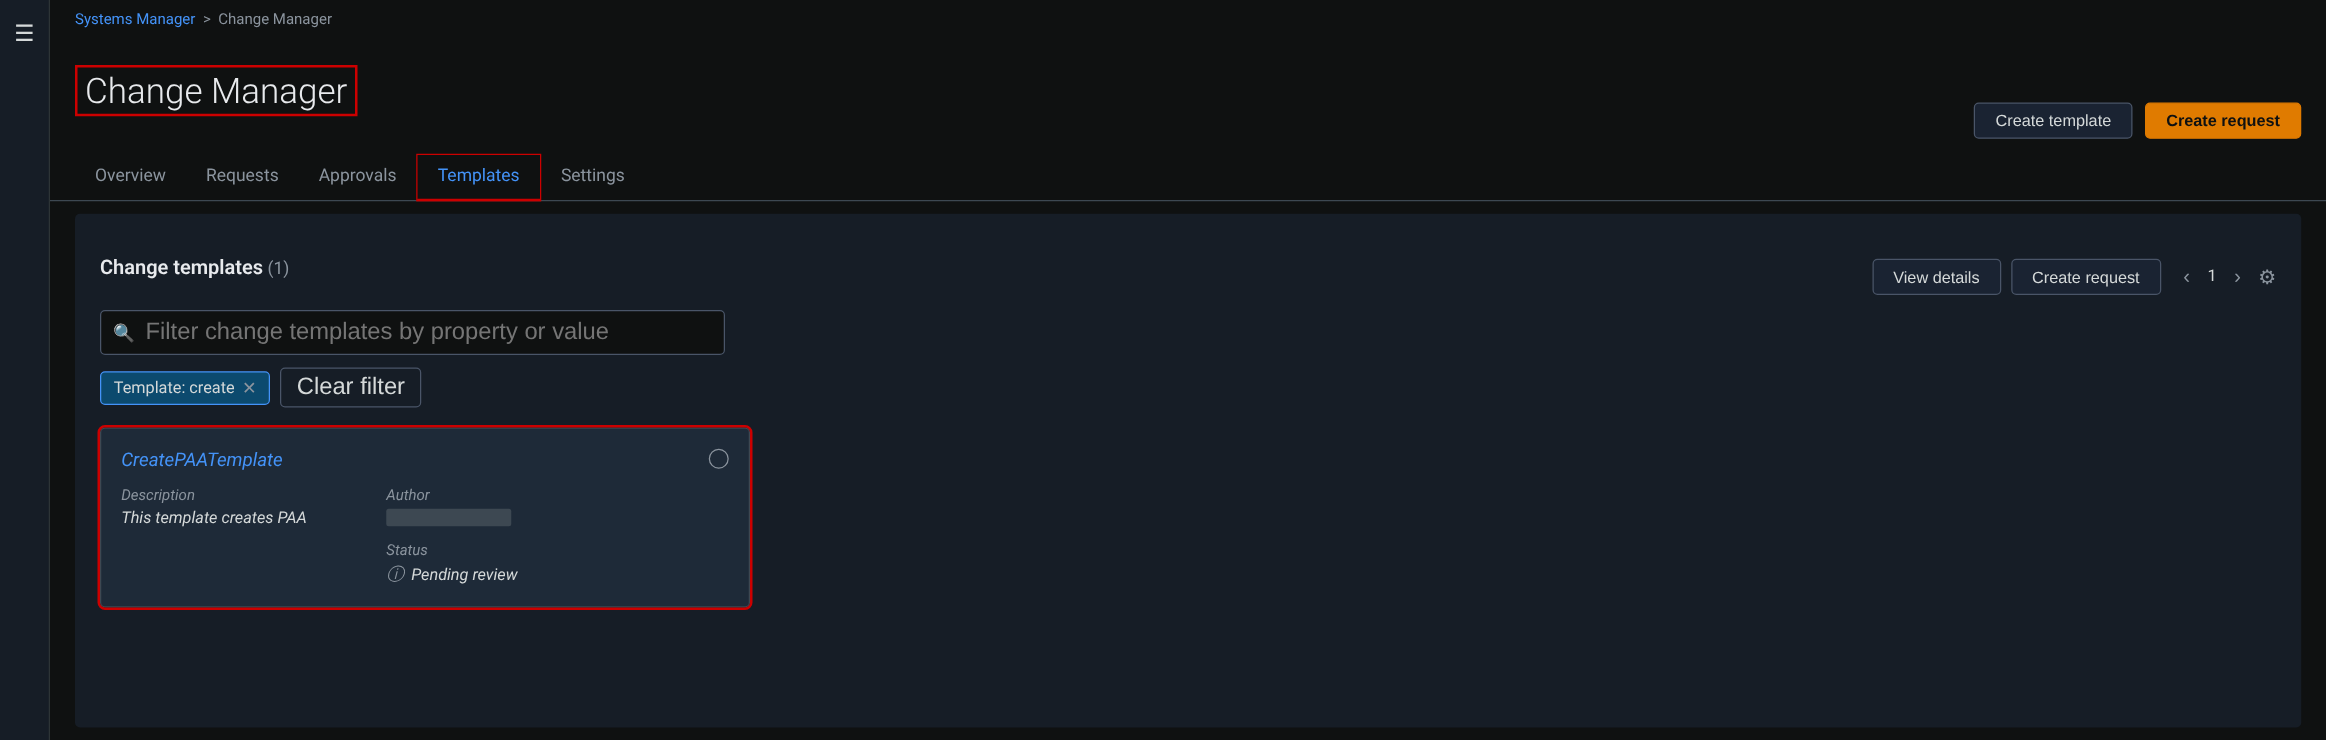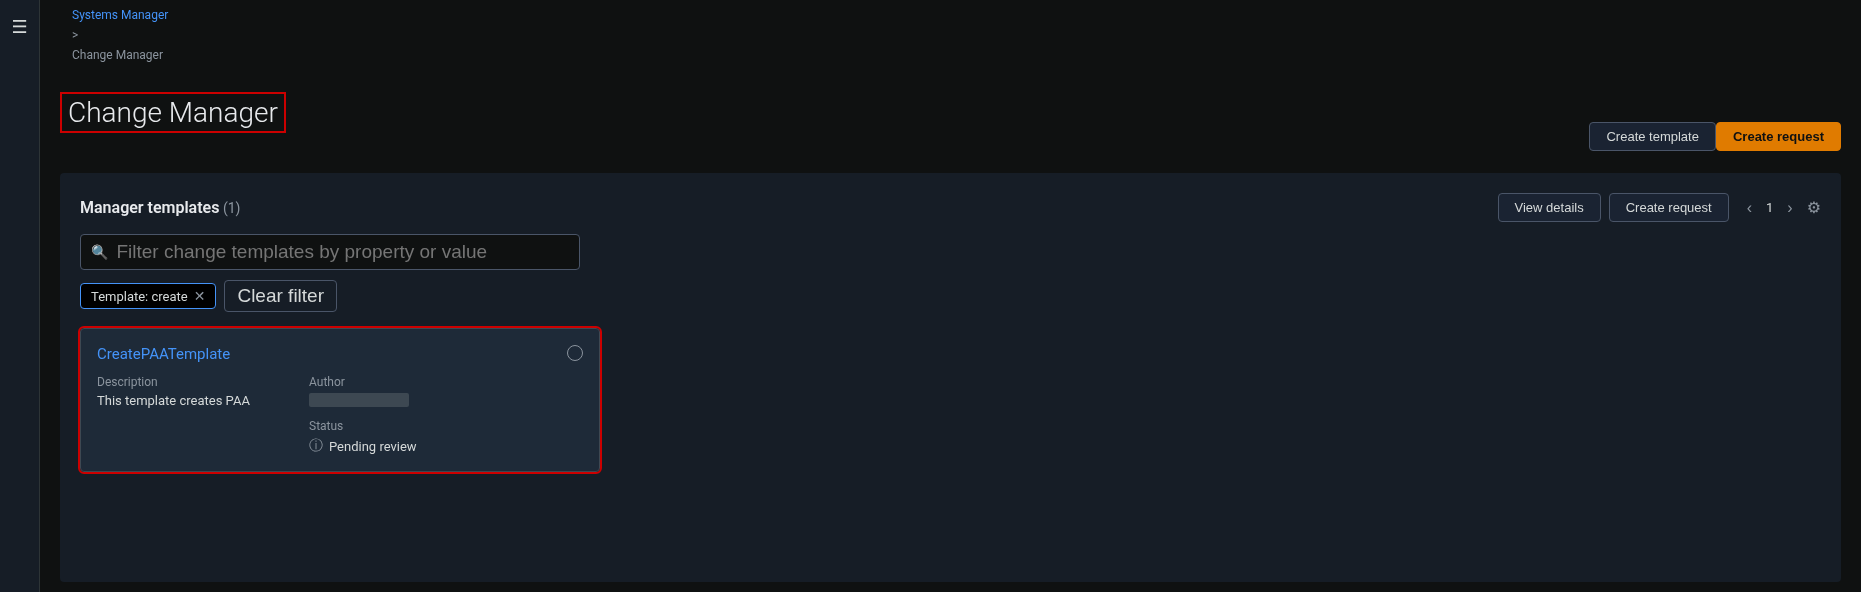--- a/index.html
+++ b/index.html
@@ -35,25 +35,24 @@
     .main {
       flex: 1;
       display: flex;
       flex-direction: column;
       overflow: hidden;
     }
 
     
     .breadcrumb {
       display: flex;
-      padding: 8px 32px;
+      padding: 8px 20px;
       font-size: 12px;
       color: #8b949e;
       gap: 6px;
-      flex-direction: column;
     }
 
     .breadcrumb-link {
       color: #4493f8;
       cursor: pointer;
     }
 
     .breadcrumb-separator {
       color: #8b949e;
       font-size: 12px;
@@ -70,20 +69,21 @@
     .page-title {
       font-size: 28px;
       font-weight: 300;
       color: #e8eaed;
       border: 2px solid #cc0000;
       padding: 2px 6px;
     }
 
     .header-actions {
       display: flex;
+      gap: 10px;
       margin-top: 48px;
     }
 
     .btn {
       padding: 6px 16px;
       border-radius: 4px;
       font-size: 13px;
       cursor: pointer;
       border: 1px solid;
     }
@@ -189,21 +189,21 @@
     .filter-row {
       display: flex;
       align-items: center;
       gap: 8px;
       margin-bottom: 16px;
     }
 
     .filter-tag {
       display: flex;
       align-items: center;
-      background-color: #000000;
+      background-color: #0c4a6e;
       border: 1px solid #4493f8;
       border-radius: 4px;
       padding: 4px 10px;
       font-size: 13px;
       color: #d5d9d9;
       gap: 6px;
     }
 
     .filter-tag-close {
       cursor: pointer;
@@ -251,20 +251,21 @@
     
     .template-card {
       background-color: #1e2a38;
       border: 1px solid #3d4852;
       border-radius: 4px;
       padding: 16px;
       max-width: 520px;
       position: relative;
       outline: 2px solid #cc0000;
       outline-offset: 0px;
+      font-style: italic;
     }
 
     .template-card-header {
       display: flex;
       justify-content: space-between;
       align-items: flex-start;
       margin-bottom: 12px;
     }
 
     .template-name {
@@ -316,20 +317,21 @@
 
     .status-icon {
       color: #8b949e;
       font-size: 14px;
     }
 
     .top-bar-right {
       display: flex;
       align-items: center;
       gap: 12px;
+      margin-top: 16px;
     }
   </style>
 </head>
 <body>
 
 <div class="sidebar">
   <span class="sidebar-icon">☰</span>
 </div>
 
 <div class="main">
@@ -341,26 +343,33 @@
   </div>
 
   <div class="page-header">
     <h1 class="page-title">Change Manager</h1>
     <div class="header-actions">
       <button class="btn btn-secondary">Create template</button>
       <button class="btn btn-primary">Create request</button>
     </div>
   </div>
 
+  <div class="tabs">
+    <div class="tab">Overview</div>
+    <div class="tab">Requests</div>
+    <div class="tab">Approvals</div>
+    <div class="tab active">Templates</div>
+    <div class="tab">Settings</div>
+  </div>
 
   <div class="content">
 
     <div class="section-header">
       <div>
-        <span class="section-title">Manager templates</span>
+        <span class="section-title">Change templates</span>
         <span class="section-count">(1)</span>
       </div>
       <div class="top-bar-right">
         <div class="section-actions">
           <button class="btn btn-secondary">View details</button>
           <button class="btn btn-secondary">Create request</button>
         </div>
         <div class="pagination">
           <button class="page-btn">‹</button>
           <span class="page-num">1</span>

